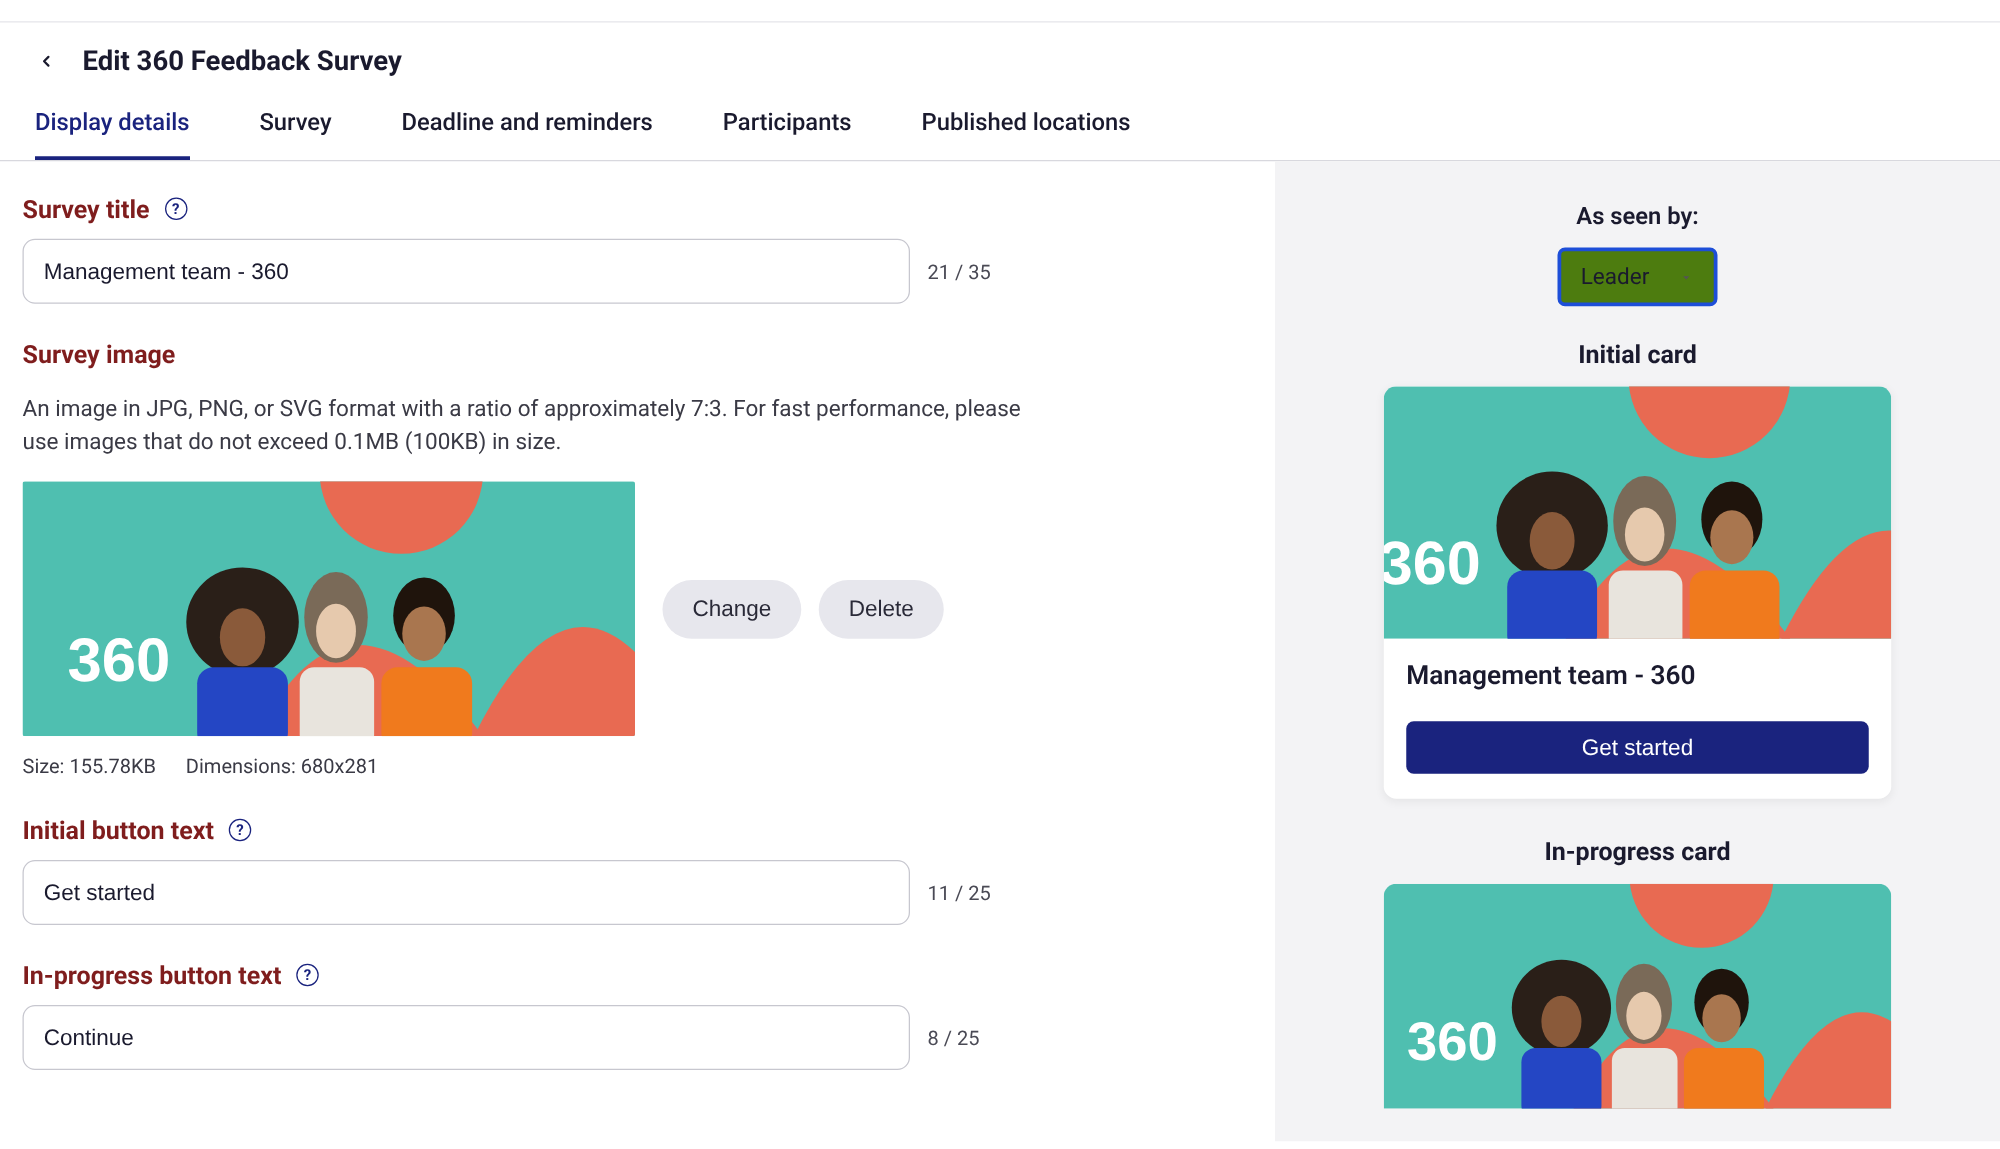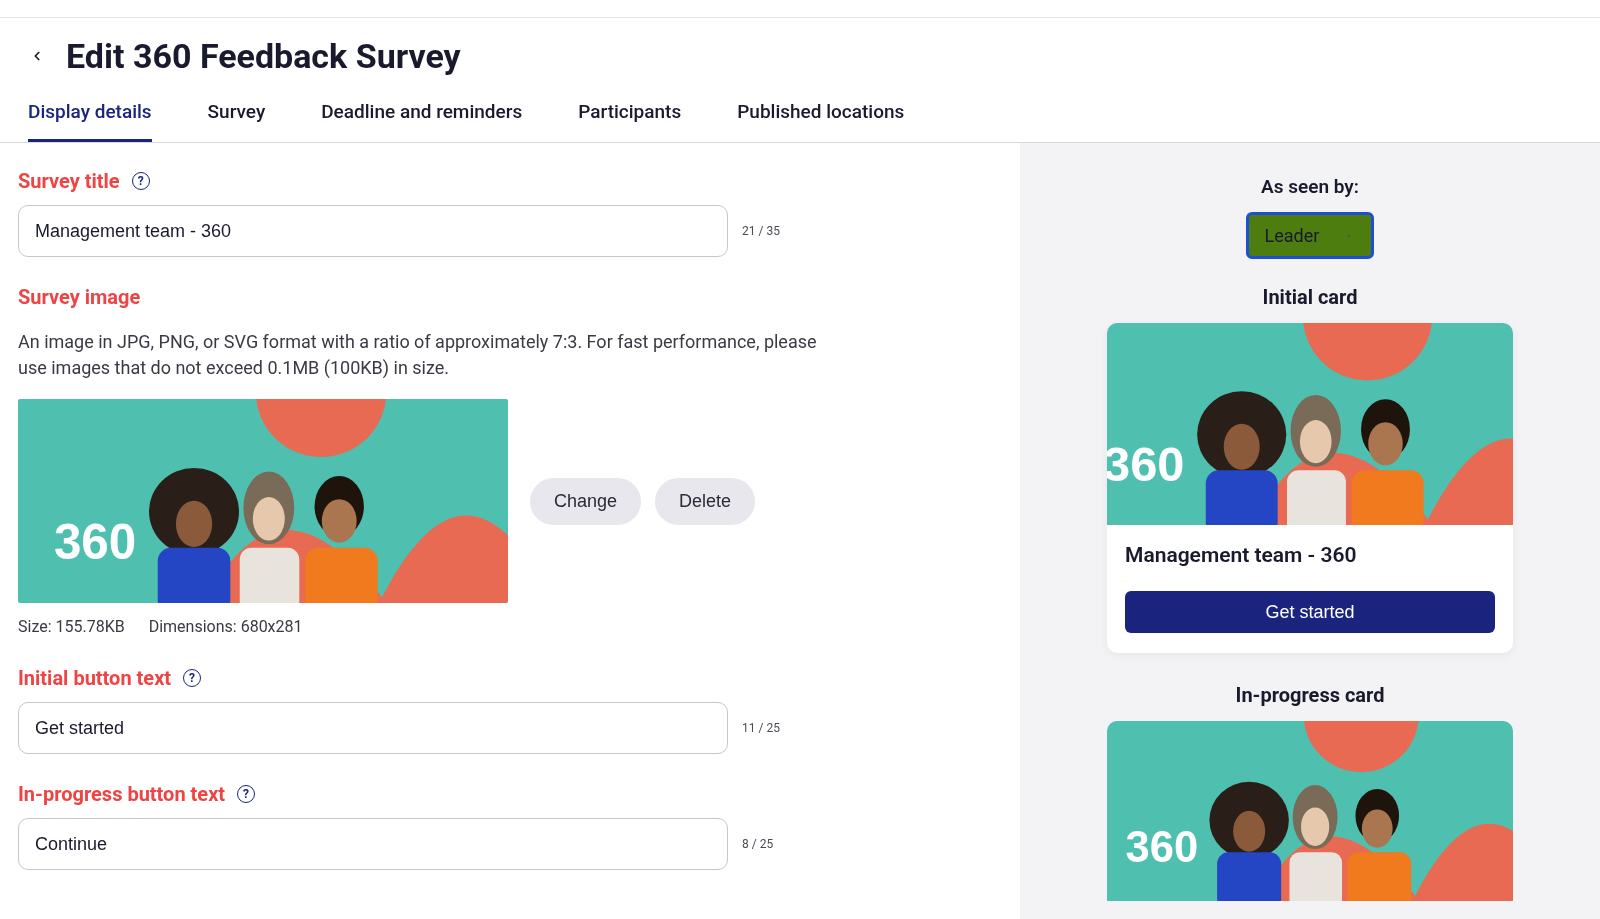--- a/index.html
+++ b/index.html
@@ -1,32 +1,32 @@
 <!DOCTYPE html>
 <html><head>
 <meta charset="utf-8">
 <style>
 * { box-sizing: border-box; margin: 0; padding: 0; }
 html, body { width: 1600px; height: 919px; font-family: -apple-system, BlinkMacSystemFont, "Segoe UI", Roboto, sans-serif; color: #1a1a2e; background: #fff; overflow: hidden; }
 .topbar { height: 18px; border-bottom: 1px solid #e5e5ea; }
 .header-row { display: flex; align-items: center; gap: 16px; padding: 18px 24px 6px 24px; }
 .back-btn { width: 26px; height: 26px; display: flex; align-items: center; justify-content: center; cursor: pointer; }
-.page-title { font-size: 34px; font-weight: 700; color: #1a1a2e; }
+.page-title { font-size: 22px; font-weight: 700; color: #1a1a2e; }
 .tabs { display: flex; gap: 56px; padding: 18px 16px 0 28px; border-bottom: 1px solid #d8d8de; }
 .tab { font-size: 19px; font-weight: 500; color: #1a1a2e; padding-bottom: 16px; cursor: pointer; }
 .tab.active { color: #1a237e; border-bottom: 3px solid #1a237e; }
 .body { display: flex; height: calc(919px - 18px - 60px - 57px); }
 .left { flex: 1; padding: 26px 30px 0 18px; overflow: hidden; }
 .right { width: 580px; background: #f3f3f5; padding: 32px 0 0 0; overflow: hidden; }
 .label-row { display: flex; align-items: center; gap: 12px; margin-bottom: 12px; }
-.label { font-size: 20px; font-weight: 700; color: #ef4444; }
+.label { font-size: 20px; font-weight: 700; color: #7f1d1d; }
 .help-icon { width: 18px; height: 18px; border: 1.5px solid #1a237e; border-radius: 50%; display: inline-flex; align-items: center; justify-content: center; font-size: 12px; color: #1a237e; font-weight: 700; cursor: pointer; }
 .input-row { display: flex; align-items: center; gap: 14px; margin-bottom: 28px; }
 .text-input { width: 710px; height: 52px; border: 1px solid #c7c7cf; border-radius: 10px; padding: 0 16px; font-size: 18px; color: #1a1a2e; }
-.counter { font-size: 12px; color: #4a4a55; }
+.counter { font-size: 16px; color: #4a4a55; }
 .subtext { font-size: 18px; color: #3a3a45; line-height: 1.45; margin-bottom: 18px; max-width: 830px; margin-top: 20px; }
 .img-row { display: flex; align-items: center; gap: 22px; margin-bottom: 14px; }
 .survey-img { width: 490px; height: 204px; border-radius: 2px; overflow: hidden; }
 .img-actions { display: flex; gap: 14px; }
 .pill-btn { border: none; background: #e7e7ed; color: #2a2a38; font-size: 18px; padding: 13px 24px; border-radius: 24px; cursor: pointer; }
 .meta { font-size: 16px; color: #3a3a45; margin-bottom: 30px; }
 .meta span + span { margin-left: 20px; }
 .as-seen-row { display: flex; align-items: center; justify-content: center; gap: 14px; margin-bottom: 26px; flex-direction: column; }
 .as-seen-label { font-size: 19px; font-weight: 600; color: #1a1a2e; }
 .select { display: flex; align-items: center; gap: 24px; border: 3px solid #1d4ed8; border-radius: 6px; padding: 10px 16px; font-size: 18px; cursor: pointer; background: #4d7c0f; }

